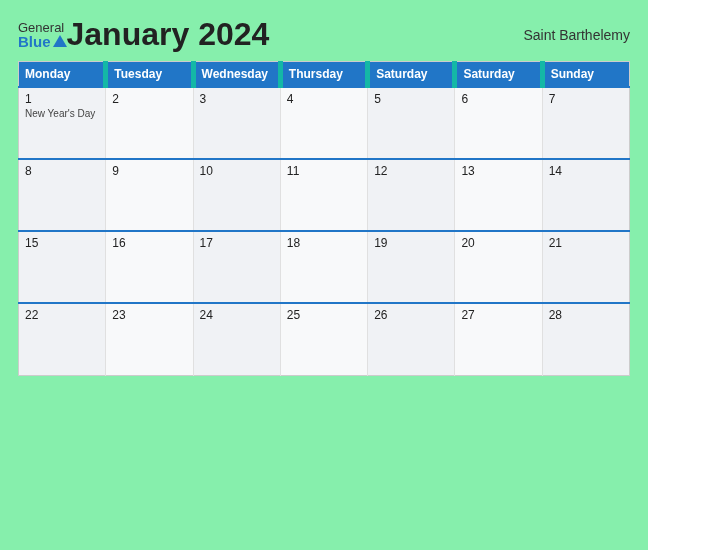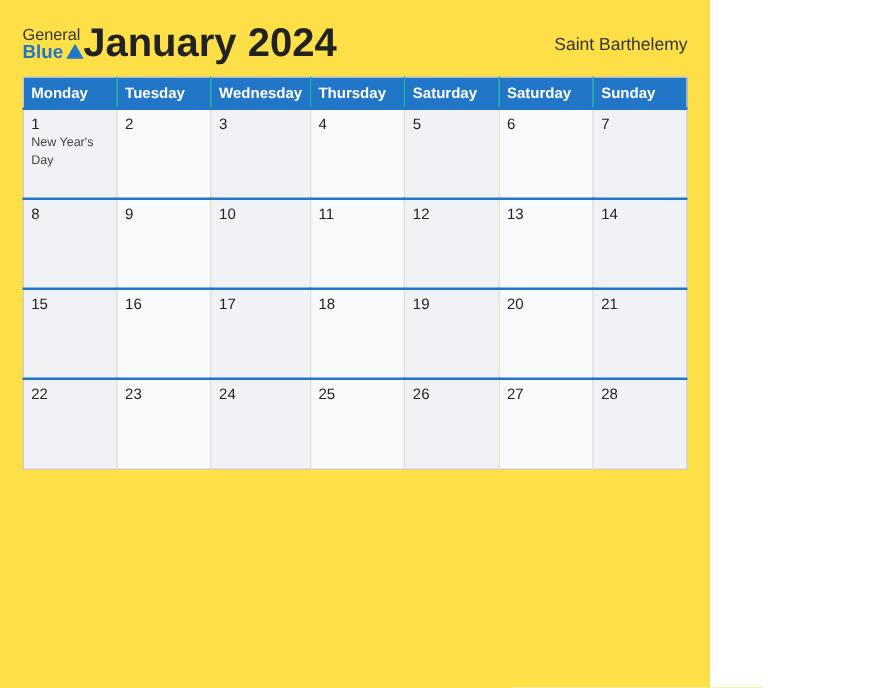--- a/index.html
+++ b/index.html
@@ -5,23 +5,23 @@
     * { margin: 0; padding: 0; box-sizing: border-box; }
     body {
       width: 712px;
       height: 550px;
       background: #ffffff;
       font-family: Arial, sans-serif;
       overflow: hidden;
     }
 
     .page {
-      width: 568px;
+      width: 648px;
       height: 550px;
-      background: #fde047;
+      background: #86efac;
       padding: 16px 18px 12px 18px;
     }
 
     .header {
       display: flex;
       align-items: center;
       justify-content: space-between;
       margin-bottom: 8px;
     }
 
@@ -77,21 +77,21 @@
       border: 1px solid #ccc;
     }
 
     .calendar thead tr th {
       background-color: #2176c7;
       color: #fff;
       font-size: 12px;
       font-weight: bold;
       padding: 5px 6px;
       text-align: left;
-      border-right: 1px solid #14b8a6;
+      border-right: 5px solid #14b8a6;
     }
 
     .calendar thead tr th:last-child {
       border-right: none;
     }
 
     .calendar tbody tr {
       border-top: 2px solid #2176c7;
     }
 

